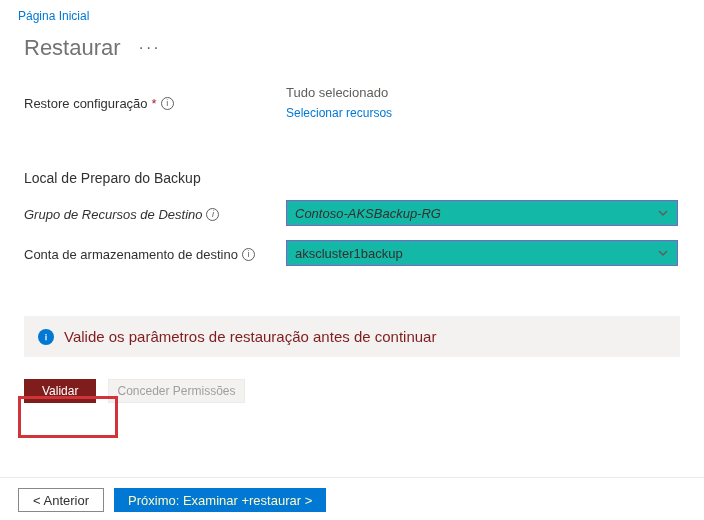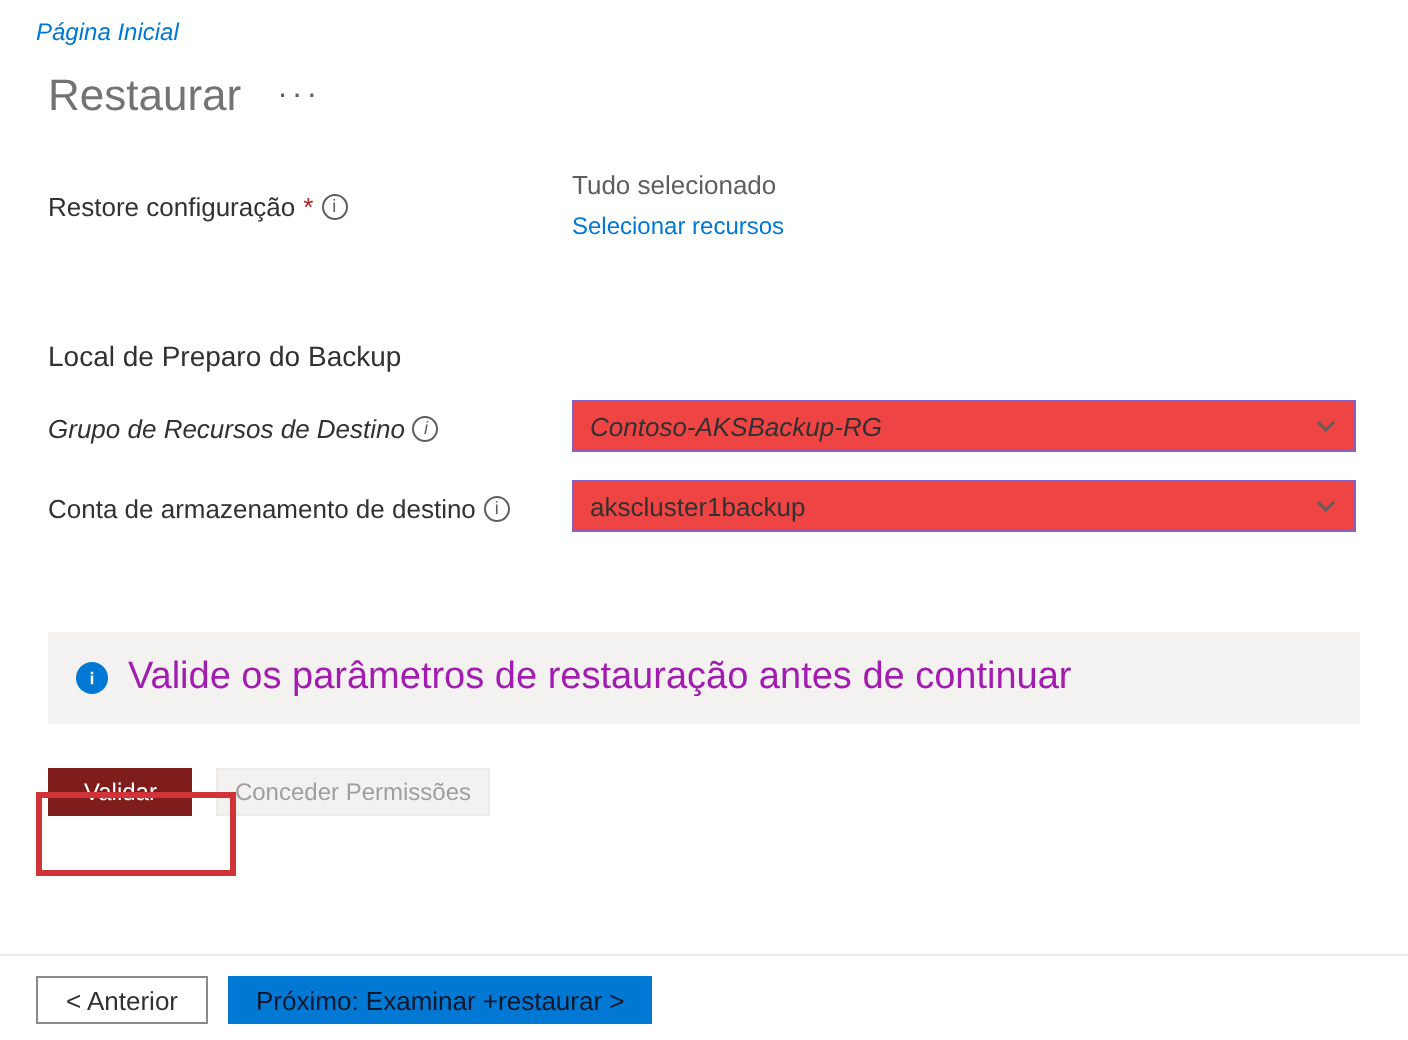--- a/index.html
+++ b/index.html
@@ -8,21 +8,20 @@
     font-size: 13px;
     color: #323130;
     background: #ffffff;
     width: 704px;
     height: 520px;
     position: relative;
     overflow: hidden;
   }
   .breadcrumb {
     padding: 8px 18px 4px 18px;
-    font-style: italic;
   }
   .breadcrumb a {
     color: #0078d4;
     font-size: 12px;
     text-decoration: none;
   }
   .page-header {
     padding: 8px 24px 6px 24px;
     display: flex;
     align-items: center;
@@ -82,21 +81,21 @@
     display: inline-block;
     margin-top: 6px;
   }
   .section-title {
     font-size: 14px;
     color: #323130;
     margin: 50px 0 14px 0;
   }
   .dropdown {
     border: 1px solid #8661c5;
-    background: #ef4444;
+    background: #14b8a6;
     height: 26px;
     width: 392px;
     display: flex;
     align-items: center;
     justify-content: space-between;
     padding: 0 8px;
     font-size: 13px;
     cursor: pointer;
   }
   .chevron {
@@ -120,21 +119,21 @@
   }
   .info-circle {
     width: 16px; height: 16px;
     border-radius: 50%;
     background: #0078d4;
     display: inline-flex;
     align-items: center;
     justify-content: center;
   }
   .info-circle svg { width: 10px; height: 10px; fill: #fff; }
-  .banner-text { font-size: 19px; color: #a21caf; }
+  .banner-text { font-size: 15px; color: #7f1d1d; }
   .btn-row {
     margin-top: 22px;
     display: flex;
     align-items: center;
     gap: 12px;
     padding-left: 0;
   }
   .btn-primary {
     background: #7f1d1d;
     color: #fff;
@@ -175,21 +174,21 @@
     height: 24px;
     padding: 0 14px;
     font-size: 13px;
     cursor: pointer;
     display: inline-flex;
     align-items: center;
     gap: 4px;
   }
   .btn-next {
     background: #0078d4;
-    color: #0f172a;
+    color: #fef9c3;
     border: none;
     height: 24px;
     padding: 0 14px;
     font-size: 13px;
     cursor: pointer;
     display: inline-flex;
     align-items: center;
     gap: 4px;
   }
 </style>

